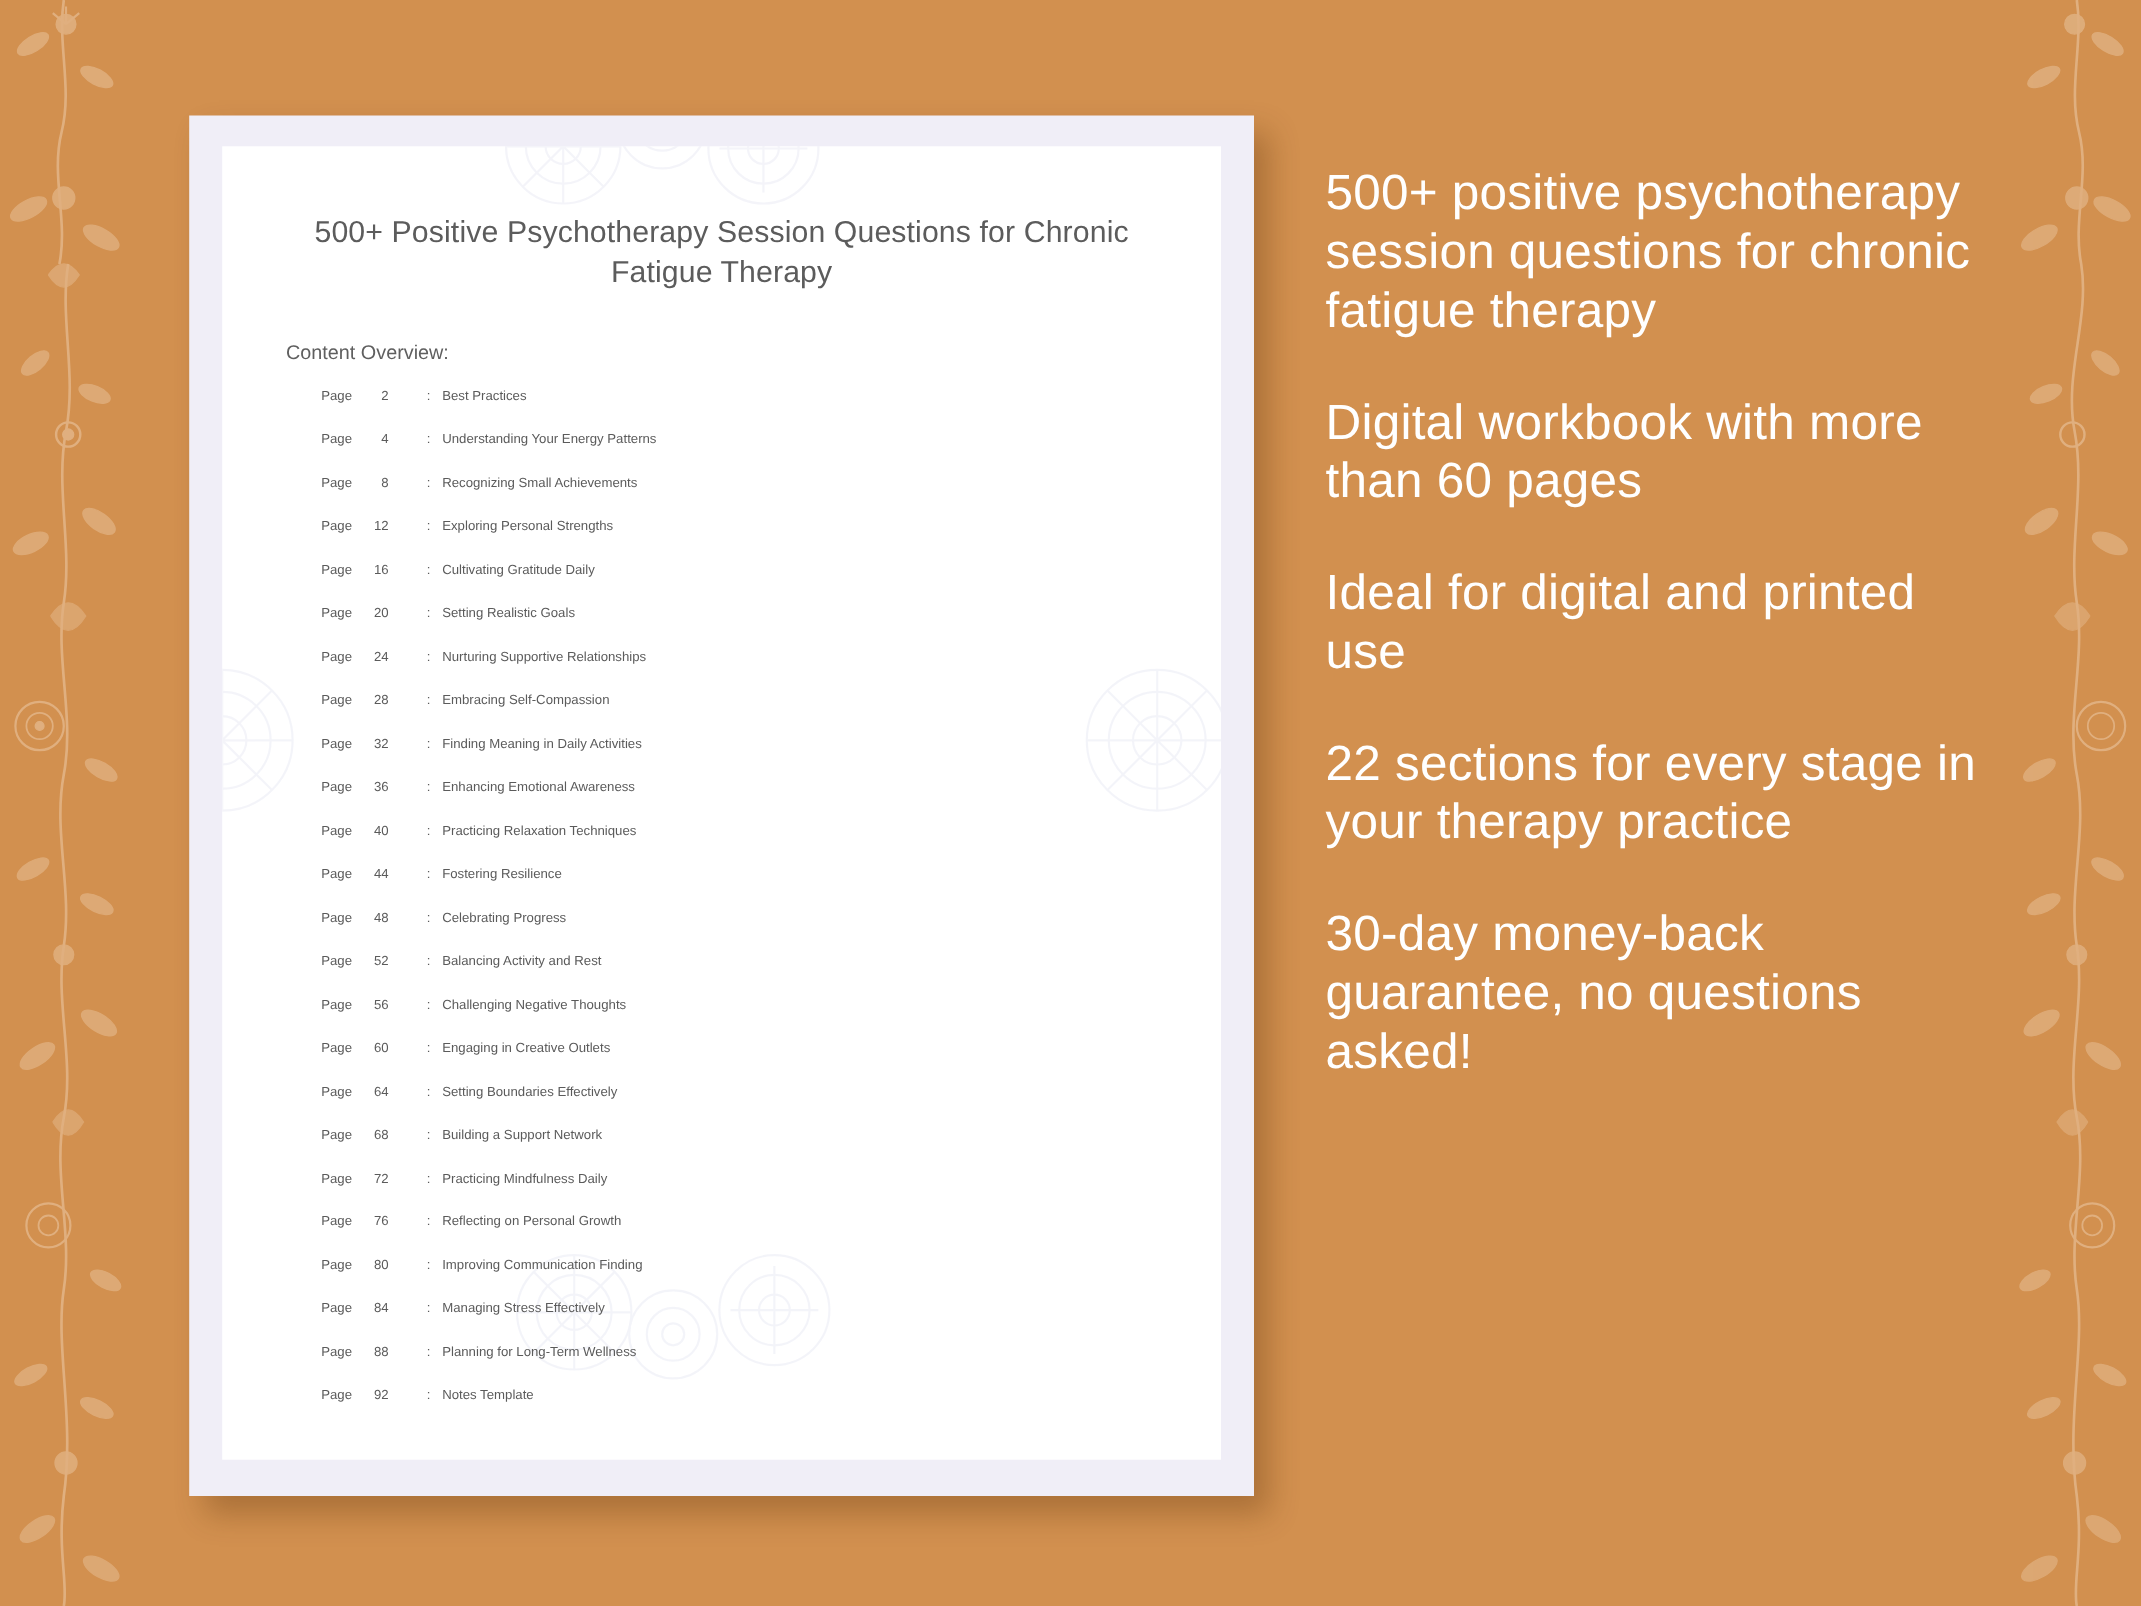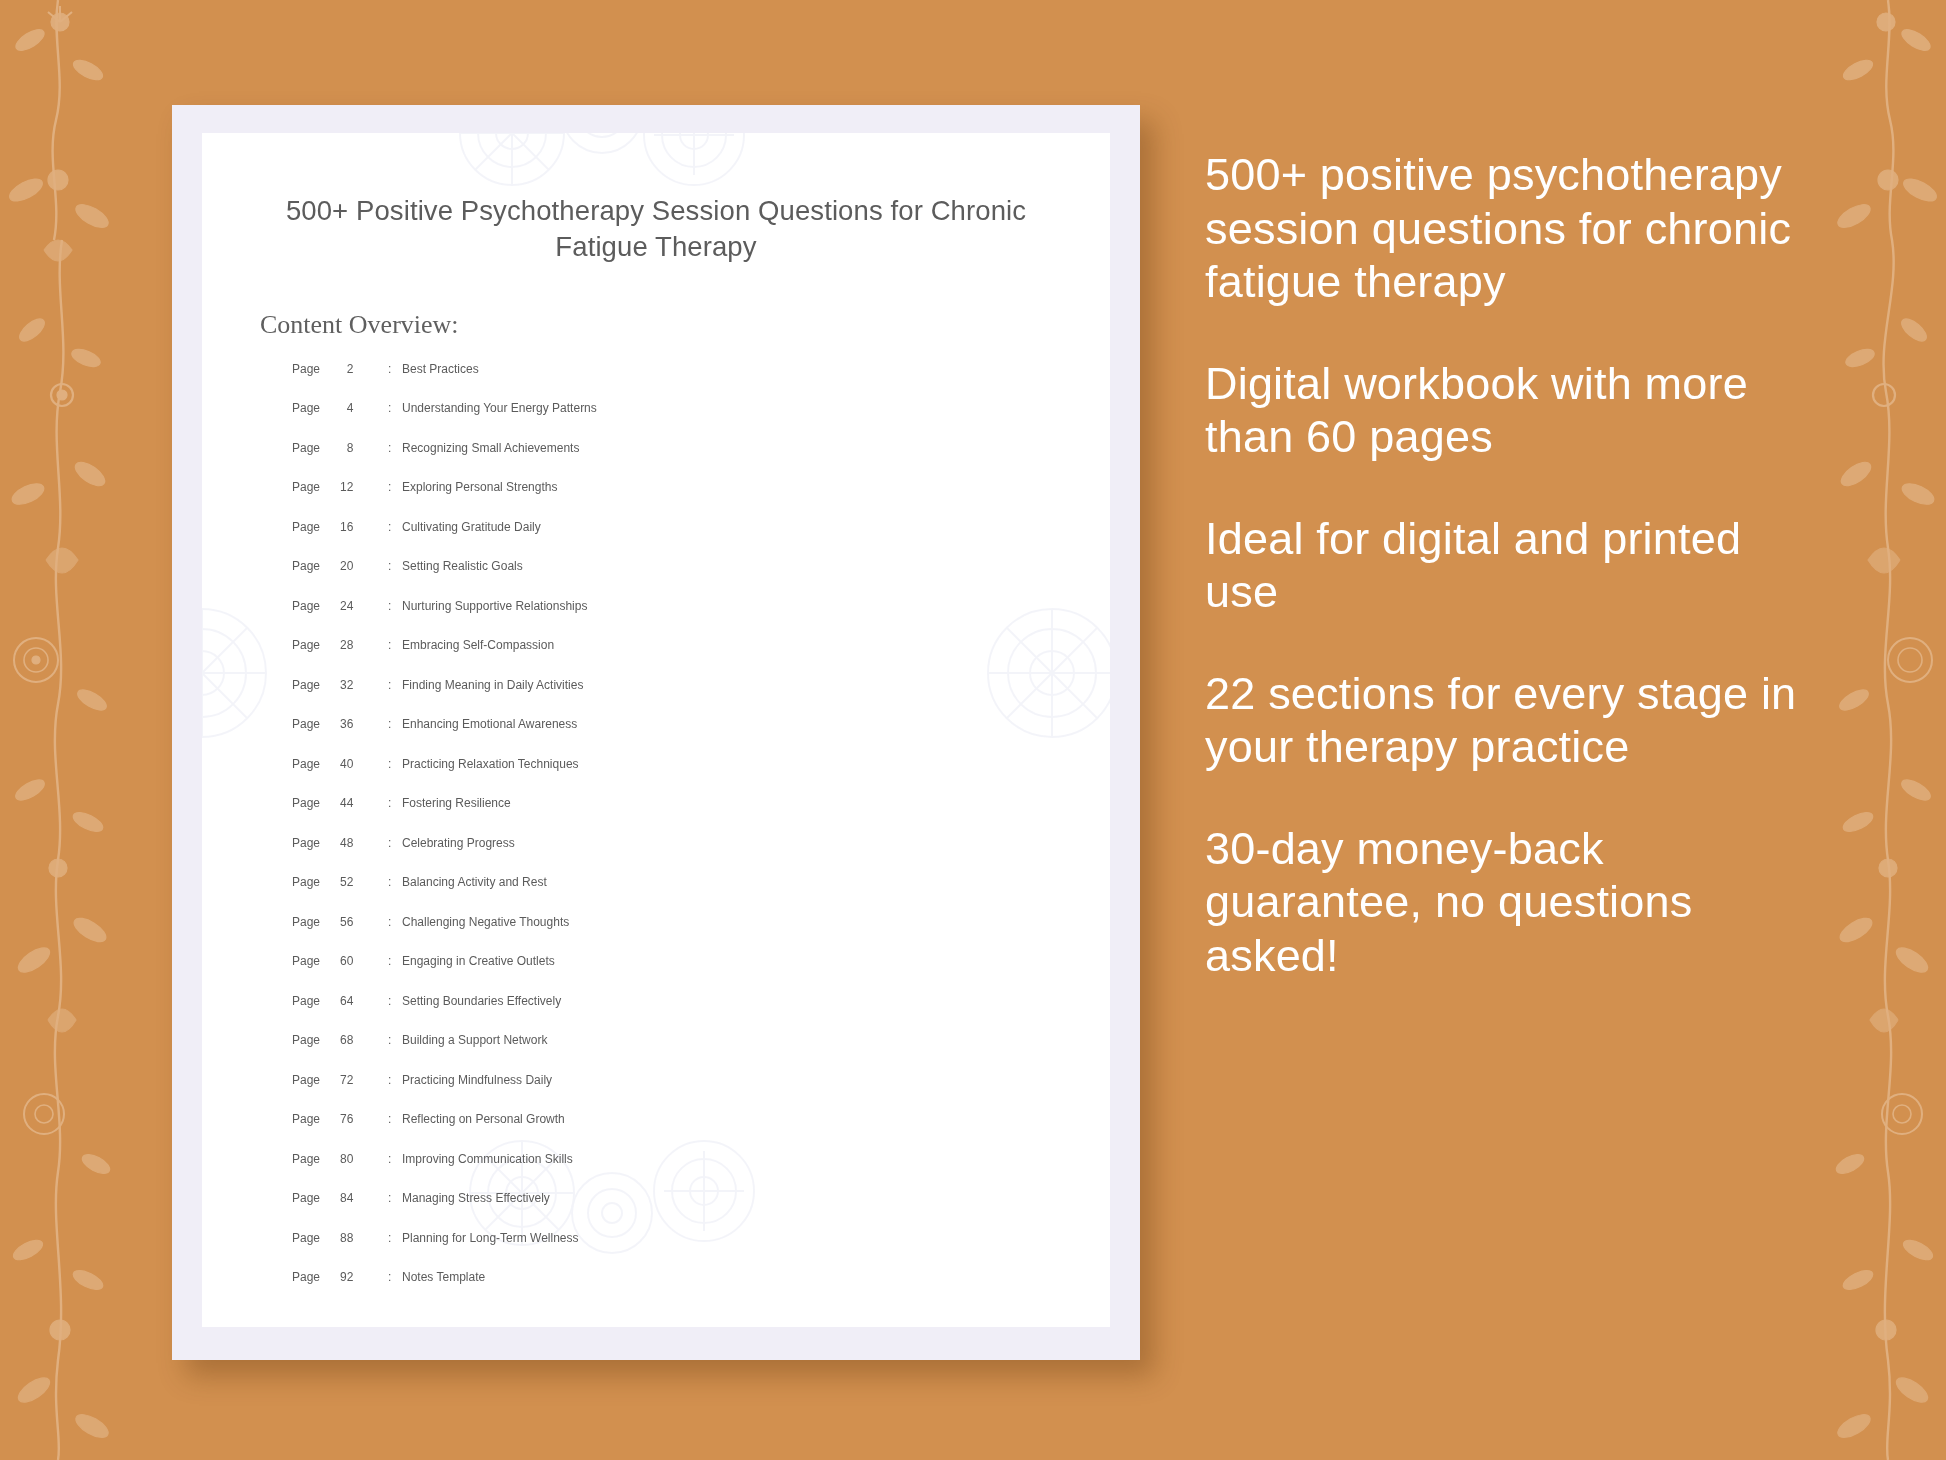--- a/index.html
+++ b/index.html
@@ -64,24 +64,23 @@
     font-size: 27.5px;
     line-height: 1.32;
     color: #5c5c5c;
     text-align: center;
     font-weight: 400;
     letter-spacing: 0.1px;
     padding: 0 12px;
   }
   .overview-label {
     margin-top: 44px;
-    font-size: 26px;
+    font-size: 18px;
     color: #5f5f5f;
     font-weight: 400;
-    font-family: Liberation Serif, serif;
   }
   .toc {
     margin-top: 22px;
     padding-left: 32px;
   }
   .toc-row {
     display: flex;
     align-items: baseline;
     font-size: 12px;
     color: #5b5b5b;
@@ -410,21 +409,21 @@
             <span class="toc-title">Practicing Mindfulness Daily</span>
           </div>
           <div class="toc-row">
             <span class="toc-page"><span class="pword">Page </span><span class="pnum">76</span></span>
             <span class="toc-colon">:</span>
             <span class="toc-title">Reflecting on Personal Growth</span>
           </div>
           <div class="toc-row">
             <span class="toc-page"><span class="pword">Page </span><span class="pnum">80</span></span>
             <span class="toc-colon">:</span>
-            <span class="toc-title">Improving Communication Skills</span>
+            <span class="toc-title">Improving Communication Finding</span>
           </div>
           <div class="toc-row">
             <span class="toc-page"><span class="pword">Page </span><span class="pnum">84</span></span>
             <span class="toc-colon">:</span>
             <span class="toc-title">Managing Stress Effectively</span>
           </div>
           <div class="toc-row">
             <span class="toc-page"><span class="pword">Page </span><span class="pnum">88</span></span>
             <span class="toc-colon">:</span>
             <span class="toc-title">Planning for Long-Term Wellness</span>

